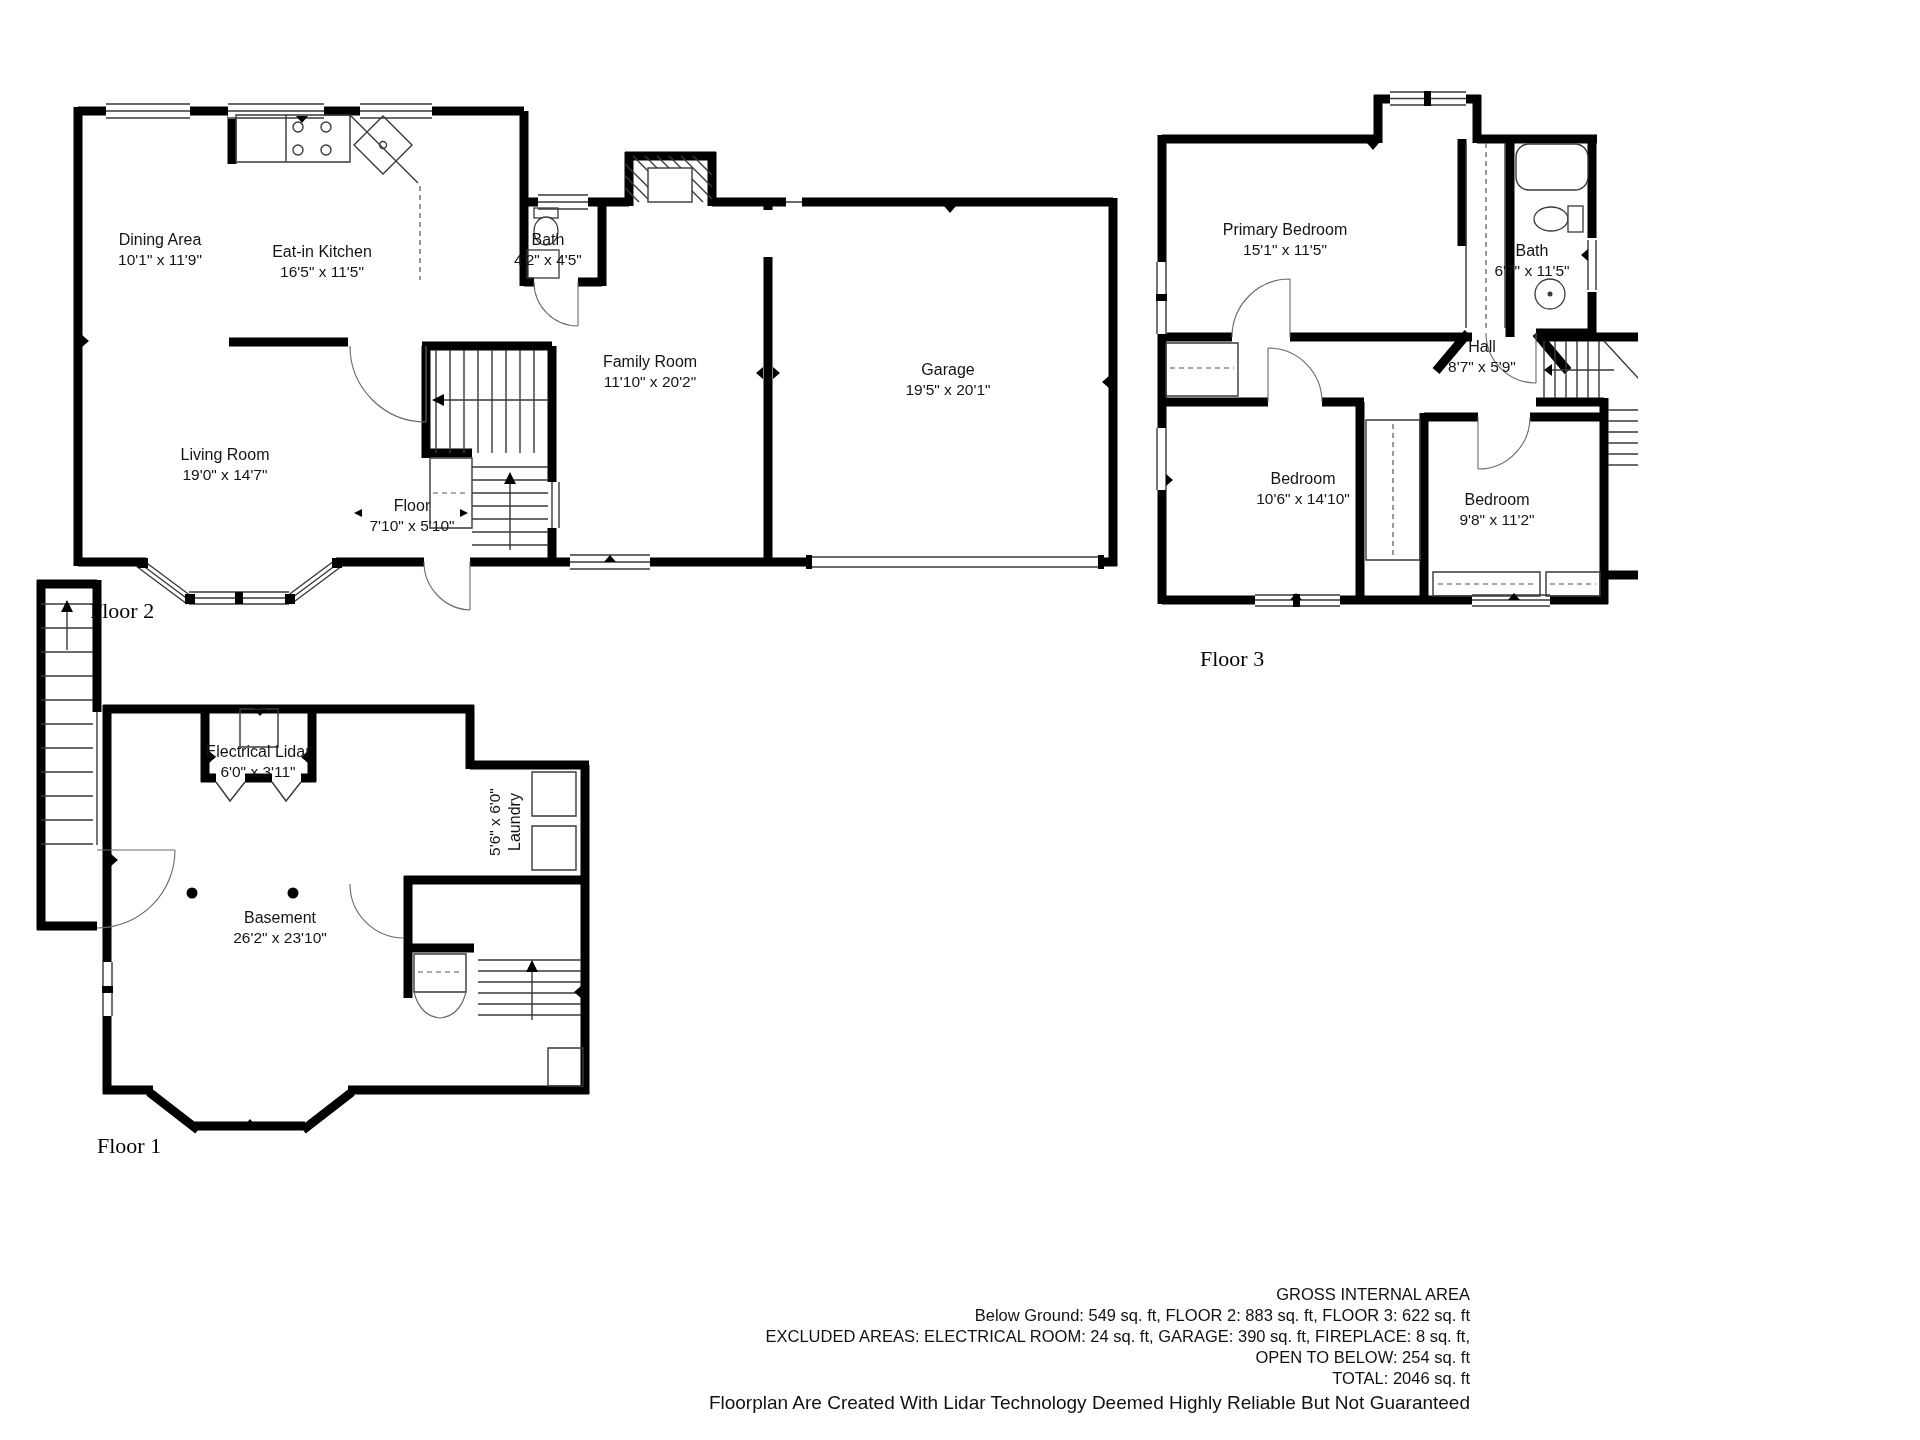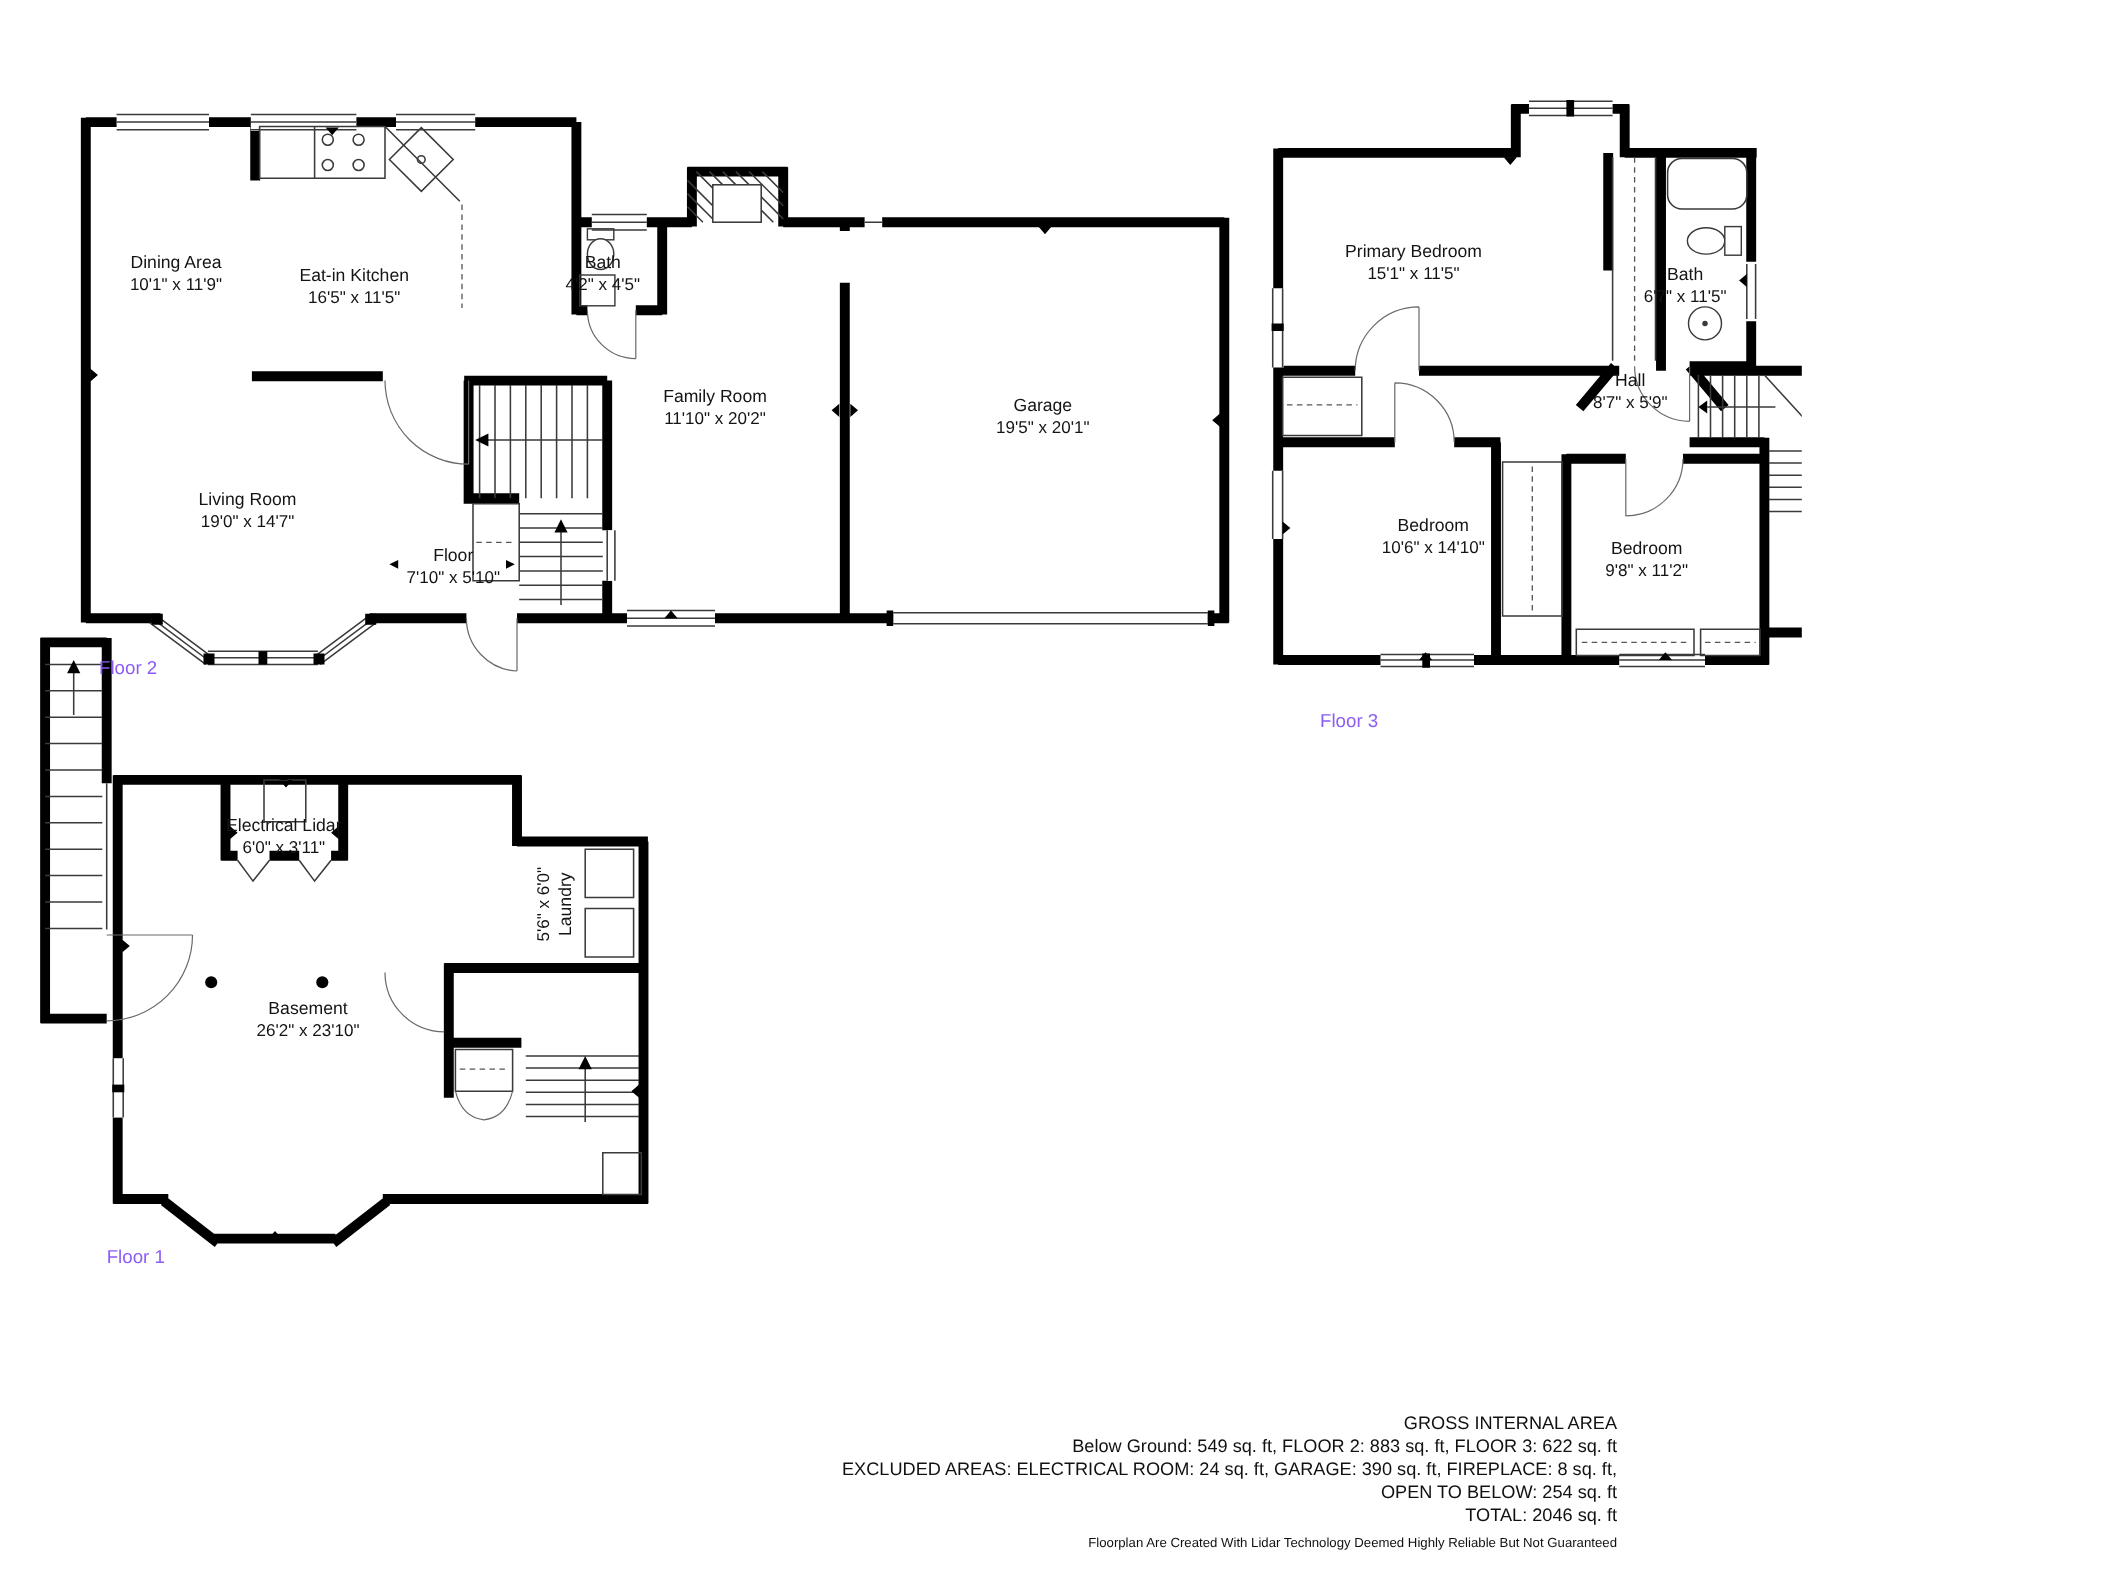--- a/index.html
+++ b/index.html
@@ -8,25 +8,25 @@
   svg{position:absolute;left:0;top:0;}
   .wall{stroke:#000;stroke-width:9;fill:none;stroke-linecap:butt;}
   .thin{stroke:#3a3a3a;stroke-width:1.4;fill:none;}
   .thin2{stroke:#6a6a6a;stroke-width:1.1;fill:none;}
   .dash{stroke:#555;stroke-width:1.2;fill:none;stroke-dasharray:5 4;}
   .whitefill{fill:#fff;stroke:none;}
   .blackfill{fill:#000;stroke:none;}
   .room-label{position:absolute;transform:translate(-50%,-50%);text-align:center;
       font-size:16px;line-height:1.28;color:#141414;white-space:nowrap;}
   .room-label .dims{font-size:15.5px;}
-  .floor-label{position:absolute;font-size:17px;color:#8b5cf6;white-space:nowrap;}
+  .floor-label{position:absolute;font-size:22px;color:#000000;white-space:nowrap;font-family:Liberation Serif, serif;}
   .rot{transform:translate(-50%,-50%) rotate(-90deg);}
   #footer{position:absolute;top:1284px;left:0;width:1470px;text-align:right;color:#111;
       font-size:16.5px;line-height:21px;}
-  #footer .disclaimer{font-size:12px;padding-top:3px;}
+  #footer .disclaimer{font-size:19px;padding-top:3px;}
 </style>
 </head>
 <body>
 
 <div id="canvas">
 
 <svg width="1920" height="1440" viewBox="0 0 1920 1440">
 
   <g>
     <path class="wall" d="M78,111 H524 M78,107 V566 M524,111 V286 M524,202 H629 M602,202 V286

